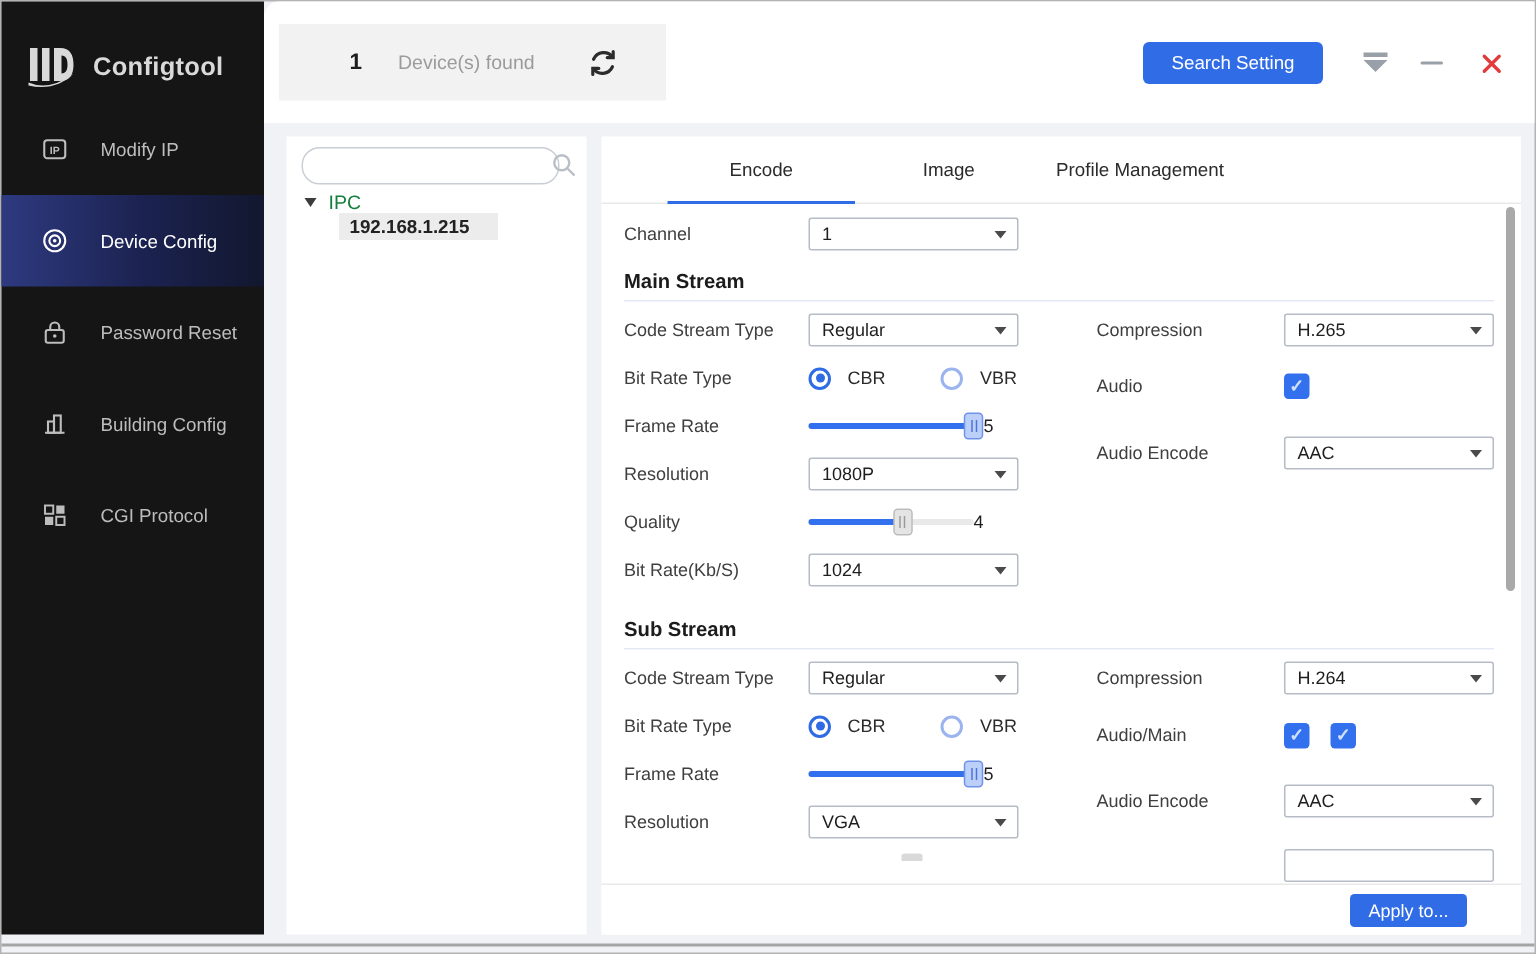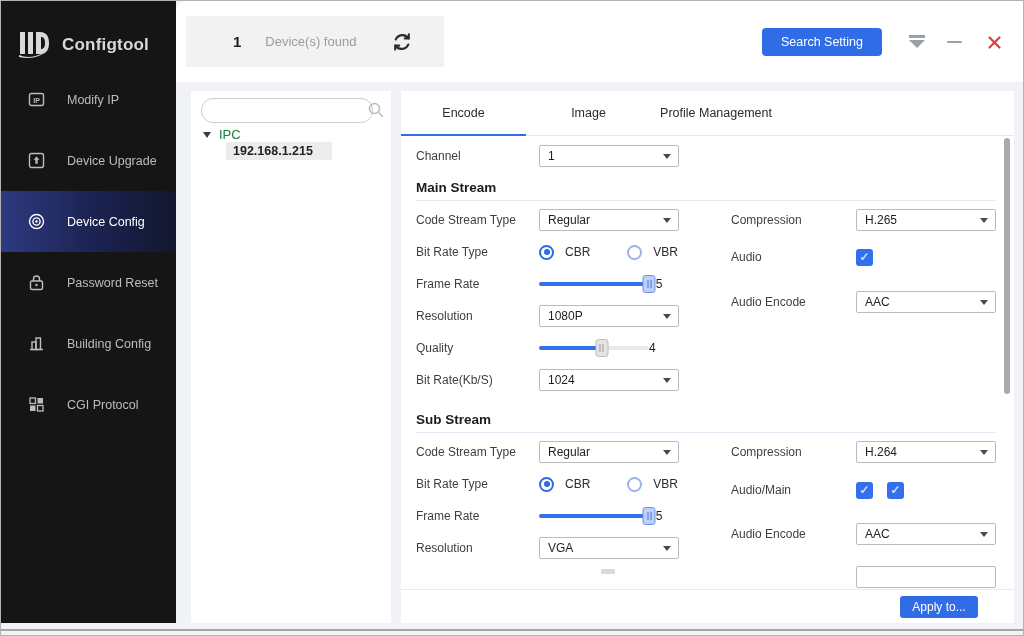--- a/index.html
+++ b/index.html
@@ -42,21 +42,21 @@
   .tree-panel { position:absolute; left:190px; top:90px; width:200px; height:532px; background:#ffffff; }
   .tree-search { position:absolute; left:10px; top:7px; width:172px; height:25px; border:1px solid #c9cdd4; border-radius:12px; font-size:12px; padding:0 10px; outline:none; font-family:"Liberation Sans",sans-serif; }
   .tree-search-icon { position:absolute; left:176px; top:10px; }
   .tree-root { position:absolute; left:12px; top:36px; display:flex; align-items:center; }
   .tri-down { width:0; height:0; border-left:4.5px solid transparent; border-right:4.5px solid transparent; border-top:6px solid #3c3c3c; margin-right:8px; }
   .tree-root-label { font-size:13px; color:#15803d; }
   .tree-device { position:absolute; left:35px; top:51px; width:106px; height:18px; background:#ececec; font-size:12.5px; color:#222; display:flex; align-items:center; padding-left:7px; cursor:pointer;font-weight:bold; }
 
   
   .form-panel { position:absolute; left:400px; top:90px; width:613px; height:532px; background:#ffffff; }
-  .tabs { position:absolute; left:0; top:0; right:0; height:45px; border-bottom:1px solid #e9e9e9; display:flex; }
+  .tabs { position:absolute; left:0; top:0; right:0; height:45px; border-bottom:1px solid #e9e9e9; display:flex;padding-left:44px; }
   .tab { width:125px; text-align:center; line-height:45px; font-size:12.5px; color:#2b2b2b; cursor:pointer; position:relative; }
   .tab.active::after { content:""; position:absolute; left:0; right:0; bottom:-1px; height:2px; background:#2f6ce6; }
 
   .lbl { font-size:12px; color:#3f3f3f; }
   .row { display:flex; align-items:center; height:22px; margin-bottom:10px; }
   .row .lbl { width:123px; flex:0 0 auto; }
   .rcol .row .lbl { width:125px; }
   .select { width:140px; height:22px; border:1px solid #b6bcc6; border-radius:2px; background:#fff; display:flex; align-items:center; padding:0 20px 0 8px; position:relative; font-size:12px; color:#1e1e1e; cursor:pointer; }
   .caret { position:absolute; right:7px; top:8px; width:0; height:0; border-left:4px solid transparent; border-right:4px solid transparent; border-top:5px solid #4a4a4a; }
   .section-title { font-size:13.5px; font-weight:bold; color:#1c1c1c; }
@@ -110,29 +110,20 @@
   <div class="nav-item">
     <span class="nicon">
       <svg width="17" height="17" viewBox="0 0 17 17">
           <rect x="1.5" y="2.5" width="14" height="12" rx="2" fill="none" stroke="#bdbdbd" stroke-width="1.4"></rect>
           <text x="8.5" y="11.5" font-size="7" font-weight="bold" fill="#bdbdbd" text-anchor="middle" font-family="Liberation Sans,sans-serif">IP</text>
         </svg>
     </span>
     <span class="nlabel">Modify IP</span>
   </div>
 
-  <div class="nav-item">
-    <span class="nicon">
-      <svg width="17" height="17" viewBox="0 0 17 17">
-          <rect x="1.5" y="1.5" width="14" height="14" rx="2" fill="none" stroke="#bdbdbd" stroke-width="1.4"></rect>
-          <path d="M8.5 4.5 l3 3.2 h-1.8 v4 h-2.4 v-4 H5.5 z" fill="#bdbdbd"></path>
-        </svg>
-    </span>
-    <span class="nlabel">Device Upgrade</span>
-  </div>
 
   <div class="nav-item active">
     <span class="nicon">
       <svg width="17" height="17" viewBox="0 0 17 17">
           <circle cx="8.5" cy="8.5" r="7" fill="none" stroke="#ffffff" stroke-width="1.4"></circle>
           <circle cx="8.5" cy="8.5" r="3.6" fill="none" stroke="#ffffff" stroke-width="1.4"></circle>
           <circle cx="8.5" cy="8.5" r="1.2" fill="#ffffff"></circle>
         </svg>
     </span>
     <span class="nlabel">Device Config</span>

